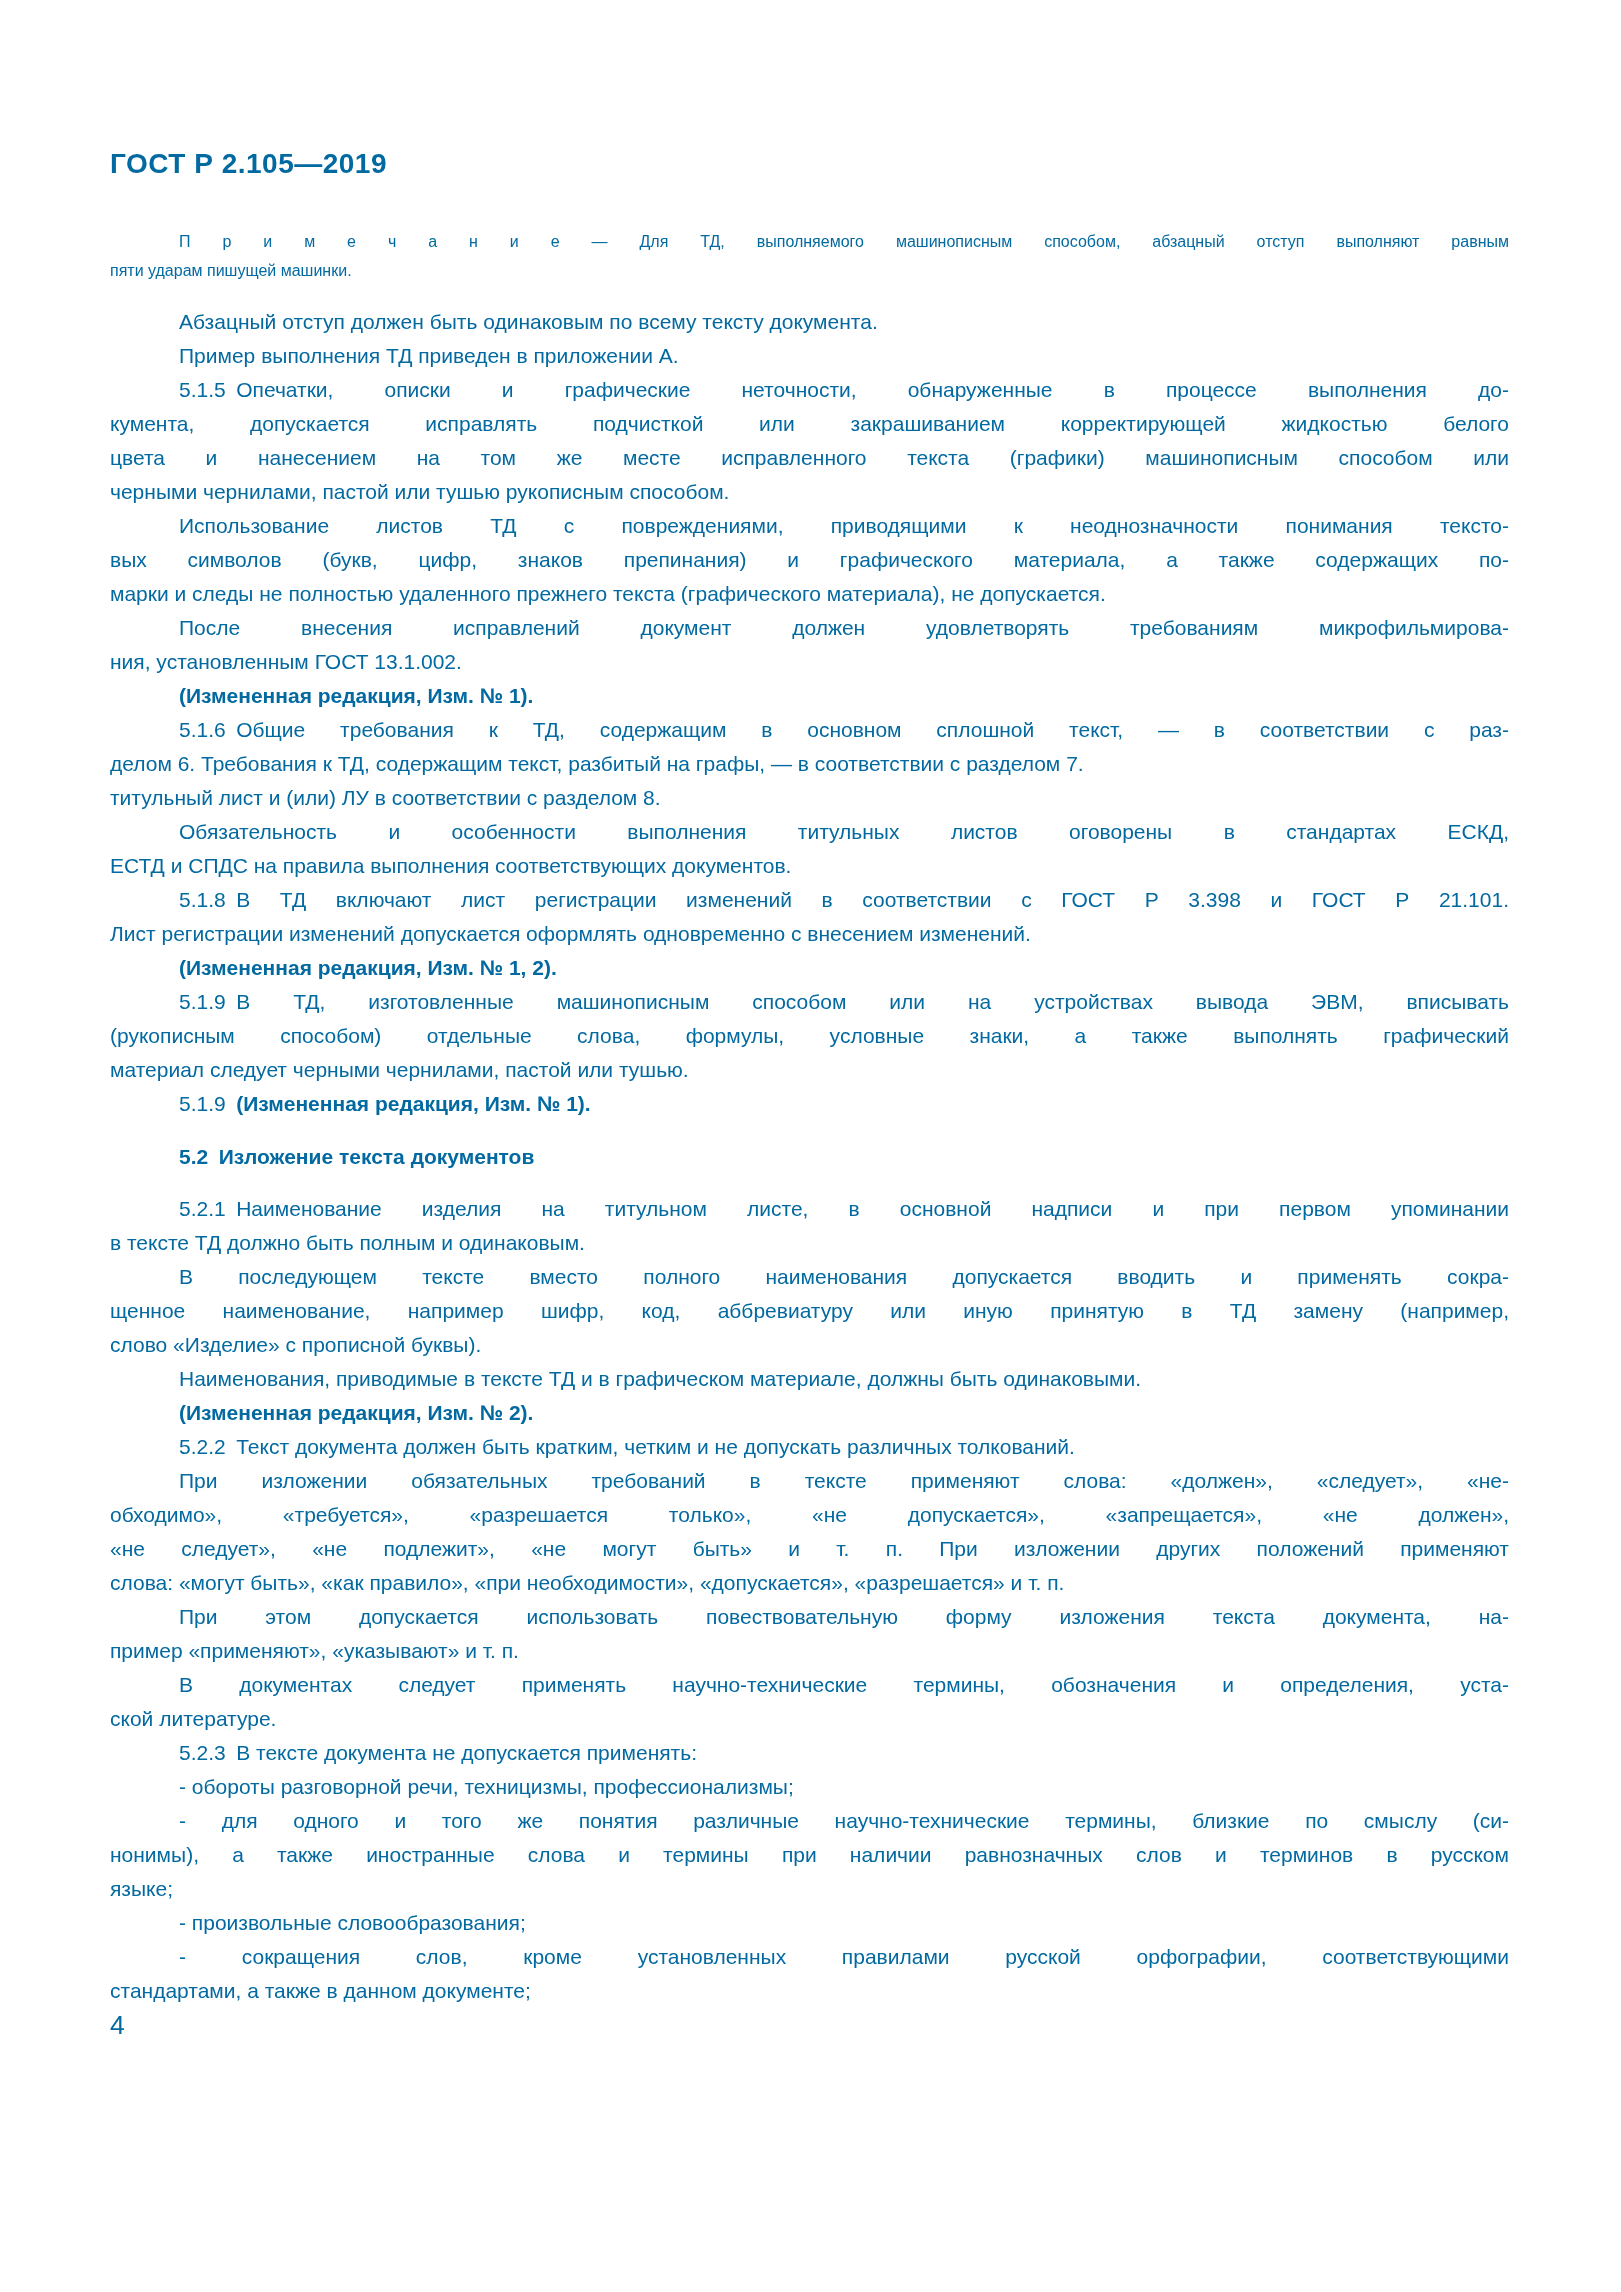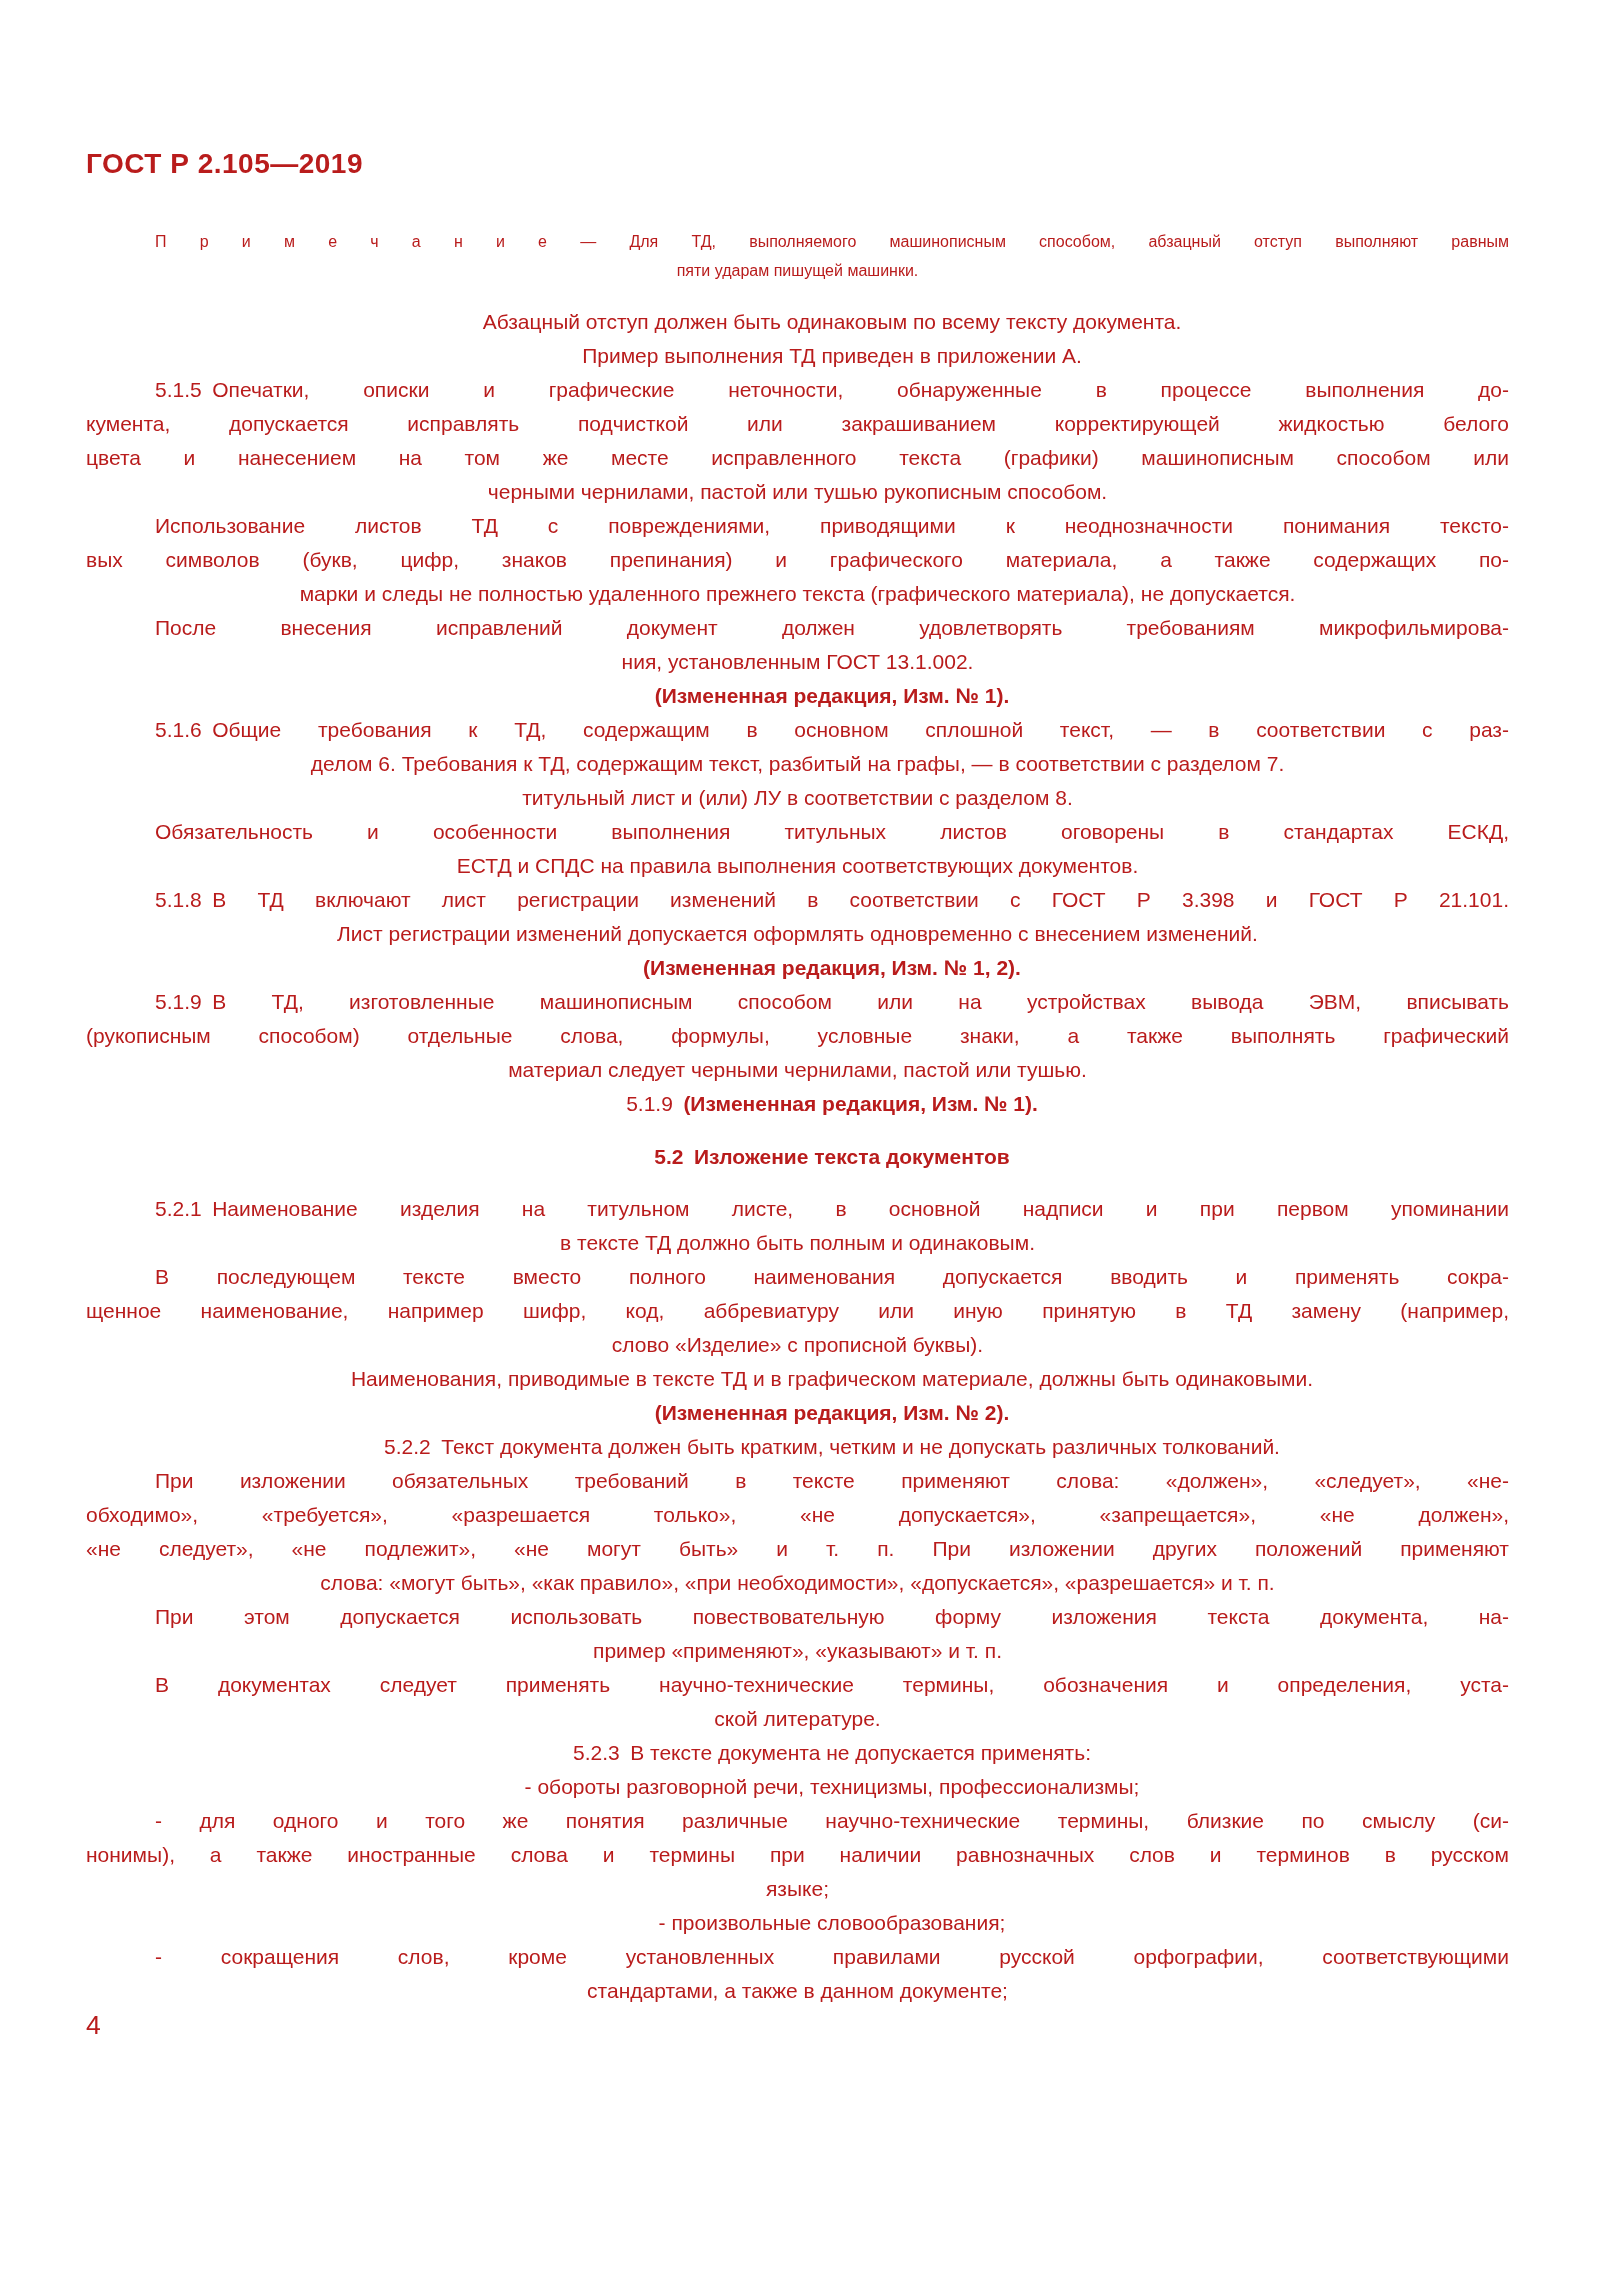--- a/index.html
+++ b/index.html
@@ -2,23 +2,23 @@
 <html><head>
 <meta charset="utf-8">
 <style>
   html, body { margin: 0; padding: 0; background: #ffffff; }
   .page {
     position: relative;
     width: 1621px;
     height: 2293px;
     box-sizing: border-box;
     background: #ffffff;
-    padding: 147px 112px 0 86px;
+    padding: 147px 112px 0 110px;
     font-family: "Liberation Sans", "DejaVu Sans", sans-serif;
-    color: #b91c1c;
+    color: #0369a1;
     overflow: hidden;
   }
   .doc-header {
     font-weight: 700;
     font-size: 28px;
     line-height: 33px;
     letter-spacing: 0.5px;
   }
   .para { font-size: 21px; line-height: 34px; }
   .para.note {
@@ -26,21 +26,21 @@
     line-height: 29px;
     margin-top: 47px;
     margin-bottom: 19.6px;
   }
   .para.heading {
     font-weight: 700;
     margin-top: 19.6px;
     margin-bottom: 17.6px;
   }
   .para.bold { font-weight: 700; }
-  .line { text-align: center; }
+  .line { text-align: left; }
   .line.just { text-align: justify; text-align-last: justify; }
   .line.first { text-indent: 69px; }
   .b { font-weight: 700; }
   .page-number {
     font-size: 26.5px;
     line-height: 34px;
     margin-top: 0;
   }
 </style>
 </head>

